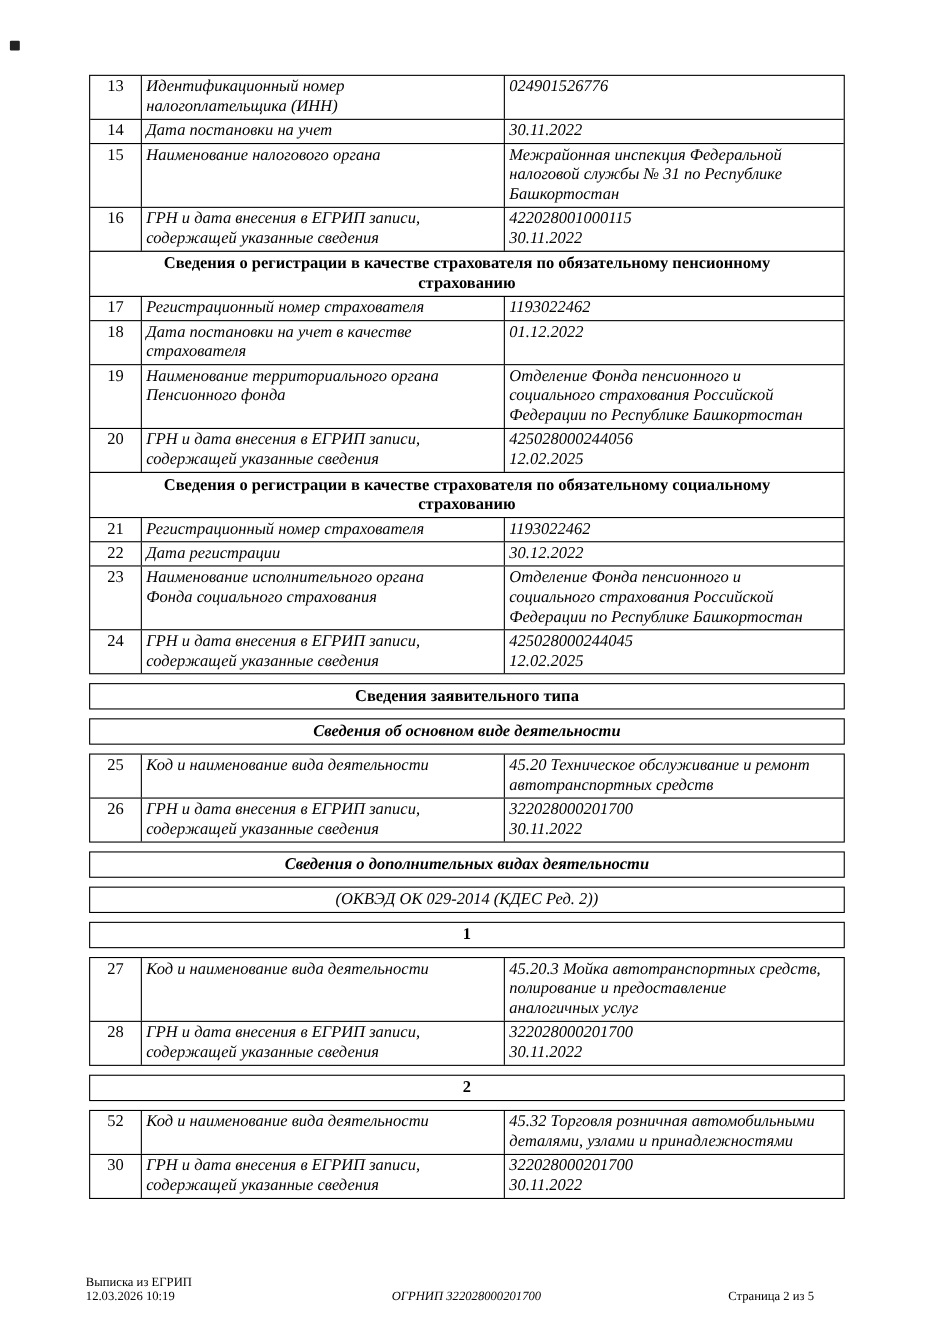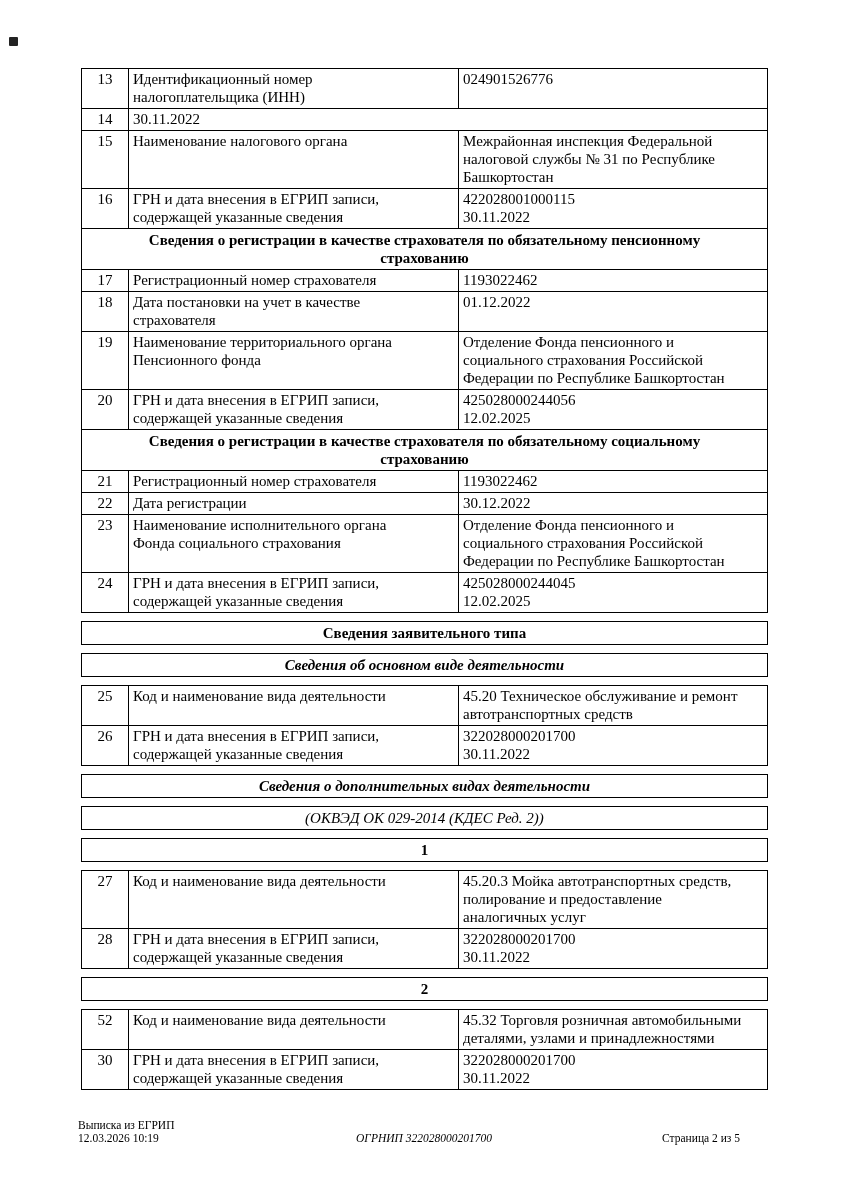--- a/index.html
+++ b/index.html
@@ -42,23 +42,23 @@
     border-top: 1px solid #000;
   }
   .trow:first-child { border-top: none; }
   .cell {
     padding: 1px 4px 2px;
     line-height: 18px;
     white-space: pre-line;
     box-sizing: border-box;
   }
   .cell.c0 { text-align: center; white-space: normal; }
-  .cell.c1, .cell.c2 { border-left: 1px solid #000; }
+  .cell.c1, .cell.c2 { border-left: 1px solid #000; font-style: italic; }
   .footer {
-    position: absolute; left: 0; top: 1119px; width: 796px; height: 34px;
+    position: absolute; left: 0; top: 1160px; width: 796px; height: 34px;
     font-size: 11.5px; line-height: 13px;
   }
   .footer .f-left { position: absolute; left: 78px; top: 0; text-align: left; }
   .footer .f-center { position: absolute; left: 0; top: 13px; width: 848px; text-align: center; font-style: italic; }
   .footer .f-right { position: absolute; right: 56px; top: 13px; text-align: right; }
 </style>
 </head>
 <body>
 
 <div class="artifact"></div>
@@ -66,20 +66,21 @@
 <div class="doc">
     <div class="block gap">
       <div class="trow">
         <div class="cell c0">13</div>
         <div class="cell c1">Идентификационный номер
 налогоплательщика (ИНН)</div>
         <div class="cell c2">024901526776</div>
       </div>
       <div class="trow">
         <div class="cell c0">14</div>
+        <div class="cell c1">Дата постановки на учет</div>
         <div class="cell c2">30.11.2022</div>
       </div>
       <div class="trow">
         <div class="cell c0">15</div>
         <div class="cell c1">Наименование налогового органа</div>
         <div class="cell c2">Межрайонная инспекция Федеральной
 налоговой службы № 31 по Республике
 Башкортостан</div>
       </div>
       <div class="trow">

